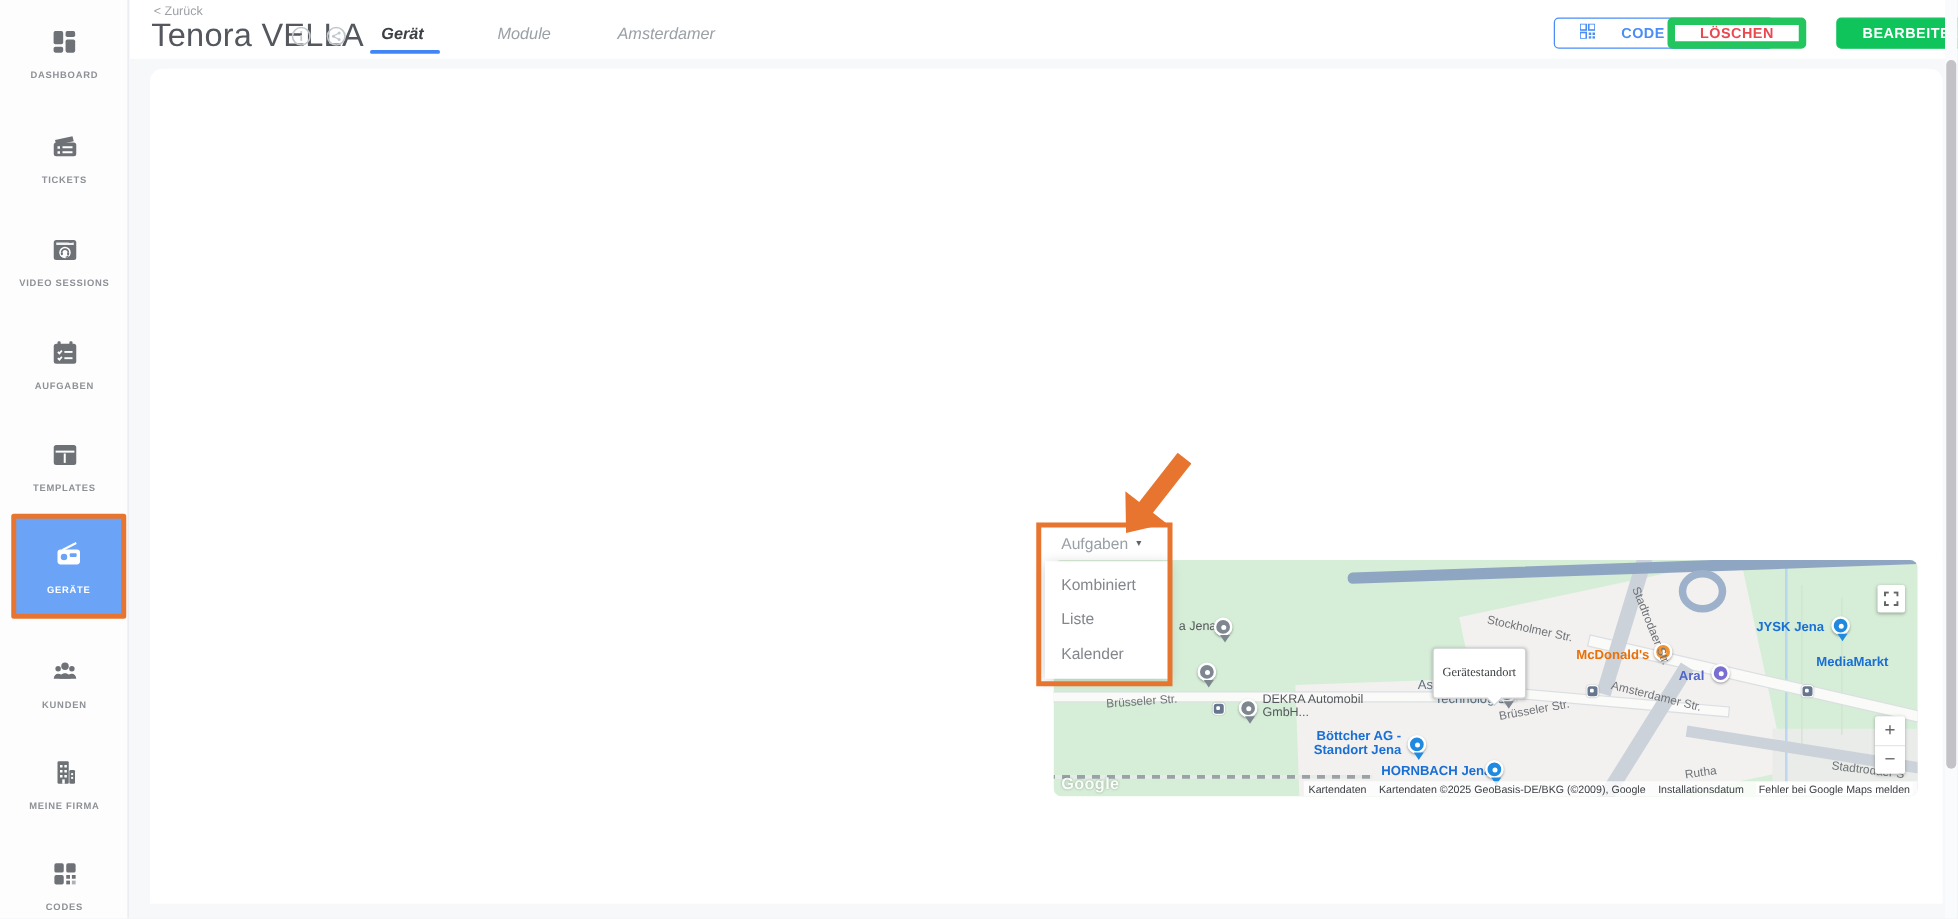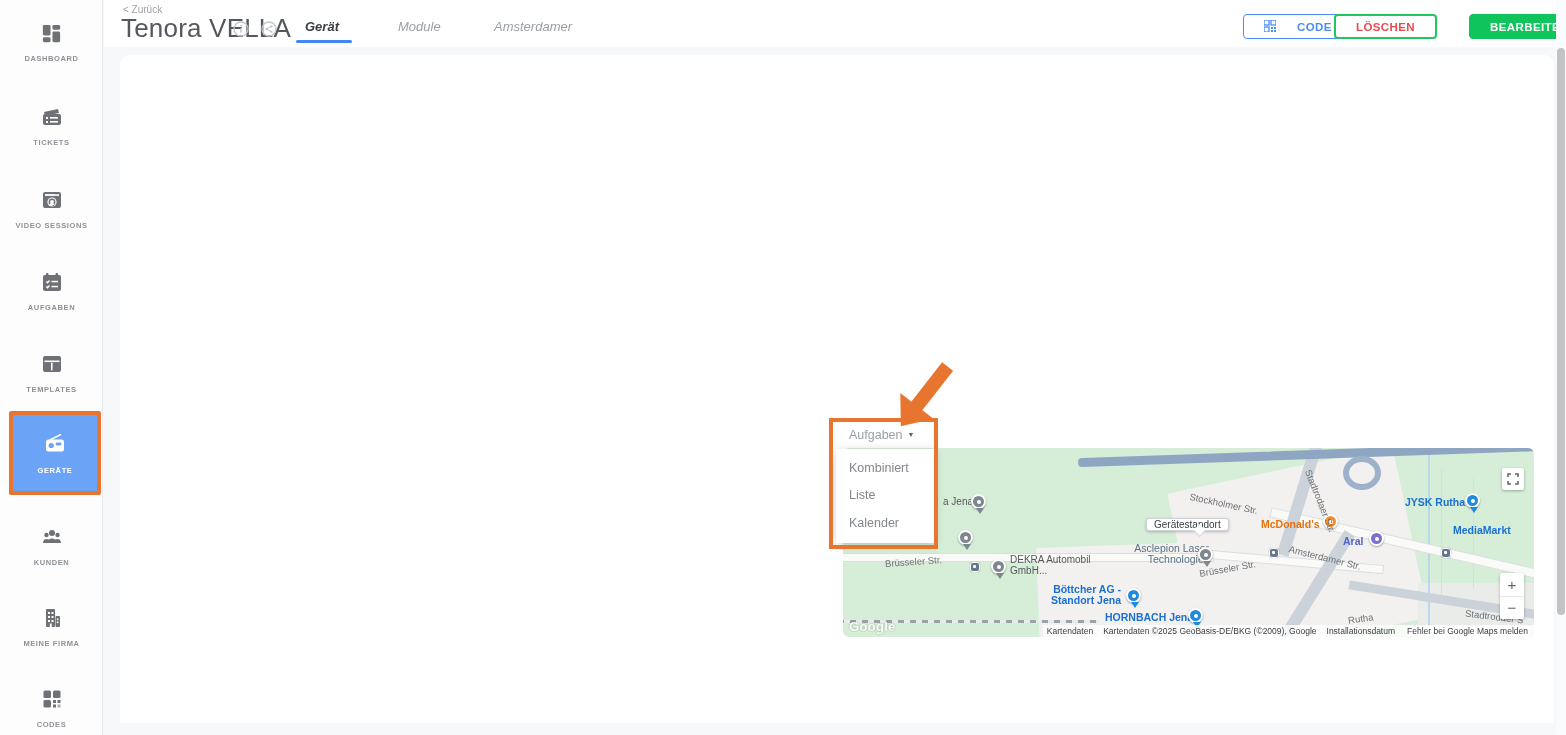--- a/index.html
+++ b/index.html
@@ -23,21 +23,21 @@
   .back-link { position:absolute; left:123px; top:4px; font-size:10px; color:#9da1a6; cursor:pointer; }
   .page-title { position:absolute; left:121px; top:13px; font-size:26px; color:#54585e; font-weight:500; letter-spacing:.2px; }
   .title-ic { position:absolute; top:21px; width:16px; height:16px; cursor:pointer; }
   .htab { position:absolute; top:19px; font-size:13px; color:#9aa0a6; cursor:pointer;font-style:italic; }
   .htab.active { color:#3c4045; font-weight:bold; }
   .htab-underline { position:absolute; left:296px; top:40px; width:56px; height:3px; background:#4286f5; border-radius:2px; }
   .hbtn { position:absolute; top:14px; height:25px; border-radius:4px; font-size:11.5px; font-weight:bold;
           letter-spacing:.4px; display:flex; align-items:center; gap:21px; padding:0 20px; cursor:pointer;
           background:#fff; font-family:"Liberation Sans",sans-serif; }
   .hbtn.blue  { left:1243px; border:1px solid #4a8df6; color:#4a8df6; }
-  .hbtn.red   { left:1334px; border:2px solid #22c55e; color:#e84a50; }
+  .hbtn.red   { left:1334px; border:6px solid #22c55e; color:#e84a50; }
   .hbtn.green { left:1469px; border:1px solid #10c45c; background:#10c45c; color:#fff; }
 
   
   .card { position:absolute; left:120px; top:55px; width:1434px; height:668px; background:#fff; border-radius:10px 10px 0 0; z-index:1; }
 
   .lbl { position:absolute; font-size:12.5px; font-weight:bold; color:#3e4247; letter-spacing:.2px; }
   .val { position:absolute; font-size:12.5px; color:#9a9ea3; }
   .obtn { position:absolute; font-size:10px; letter-spacing:.4px; color:#8f9398; background:#fff;
           border:1px solid #d7d9dc; border-radius:4px; padding:2px 8px; cursor:pointer; font-family:"Liberation Sans",sans-serif; }
   .pill { position:absolute; font-size:10px; color:#84888d; background:#ececee; border-radius:9px; padding:3px 10px; }
@@ -86,22 +86,22 @@
   .pin::before { content:""; position:absolute; left:3.5px; top:3.5px; width:4px; height:4px; border-radius:50%; background:#fff; }
   .pin::after { content:""; position:absolute; left:3px; top:12px; border-left:4.5px solid transparent;
                 border-right:4.5px solid transparent; }
   .pin.gray { background:#7e8690; } .pin.gray::after { border-top:6px solid #7e8690; }
   .pin.blue { background:#1f8ae0; } .pin.blue::after { border-top:6px solid #1f8ae0; }
   .pin.purple { background:#7a6fd0; border-radius:50%; }
   .pin.orange { background:#f09230; }
   .busstop { position:absolute; width:10px; height:10px; background:#66768f; border:1.5px solid #fff; border-radius:3px;
              box-shadow:0 0 1px rgba(0,0,0,.4); }
   .busstop::before { content:""; position:absolute; left:2px; top:2px; width:3px; height:3px; background:#fff; border-radius:1px; }
-  .tooltip { position:absolute; background:#fff; border:1px solid #cfd2d6; border-radius:3px; padding:0 7px;
-             font-size:10px; color:#3c4043; box-shadow:0 1px 3px rgba(0,0,0,.25); z-index:4; }
+  .tooltip { position:absolute; background:#fff; border:1px solid #cfd2d6; border-radius:3px; padding:14px 7px;
+             font-size:10px; color:#3c4043; box-shadow:0 1px 3px rgba(0,0,0,.25); z-index:4;font-family:Liberation Serif, serif; }
   .tooltip::after { content:""; position:absolute; left:60%; bottom:-5px; width:8px; height:8px; background:#fff;
                     border-right:1px solid #cfd2d6; border-bottom:1px solid #cfd2d6; transform:rotate(45deg); }
   .map-ctl { position:absolute; background:#fff; box-shadow:0 1px 3px rgba(0,0,0,.3); border-radius:2px; cursor:pointer; }
   .gm-attr { position:absolute; right:0; bottom:0; height:12px; display:flex; align-items:center; gap:10px;
              background:rgba(255,255,255,.8); font-size:8.5px; color:#3c4043; padding:0 4px; }
   .gm-attr span { cursor:pointer; }
   .google-logo { position:absolute; left:6px; bottom:3px; font-size:13px; font-weight:bold; color:#fff;
                  text-shadow:0 0 2px rgba(0,0,0,.4); opacity:.85; letter-spacing:.3px; }
 
   
@@ -510,21 +510,21 @@
     <span class="mlabel street" style="left:346px; top:50px; transform:rotate(12deg);">Stockholmer Str.</span>
     <span class="mlabel poi-orange" style="left:418px; top:70px;">McDonald's</span>
     <div class="pin orange" style="left:480px; top:66px;"></div>
     <span class="mlabel poi-blue" style="left:500px; top:87px; color:#5165c9;">Aral</span>
     <div class="pin purple" style="left:526px; top:83px;"></div>
     <div class="busstop" style="left:426px; top:100px;"></div>
     <span class="mlabel street" style="left:445px; top:104px; transform:rotate(14deg);">Amsterdamer Str.</span>
     <span class="mlabel street" style="left:356px; top:115px; transform:rotate(-10deg);">Brüsseler Str.</span>
     <span class="mlabel street" style="left:470px; top:20px; transform:rotate(68deg); transform-origin:left top;">Stadtrodaer Str.</span>
 
-    <span class="mlabel poi-blue" style="left:562px; top:48px;">JYSK Rutha</span>
+    <span class="mlabel poi-blue" style="left:562px; top:48px;">JYSK Jena</span>
     <div class="pin blue" style="left:622px; top:45px;"></div>
     <span class="mlabel poi-blue" style="left:610px; top:76px;">MediaMarkt</span>
     <div class="busstop" style="left:598px; top:100px;"></div>
 
     <span class="mlabel street" style="left:505px; top:165px; transform:rotate(-8deg);">Rutha</span>
     <span class="mlabel street" style="left:622px; top:163px; transform:rotate(7deg);">Stadtrodaer S</span>
 
     <div class="map-ctl" style="right:10px; top:20px; width:22px; height:22px; display:flex; align-items:center; justify-content:center;">
       <svg width="12" height="12" viewBox="0 0 12 12" stroke="#666" stroke-width="1.6" fill="none">
           <path d="M1 4V1h3M8 1h3v3M11 8v3H8M4 11H1V8"></path>

